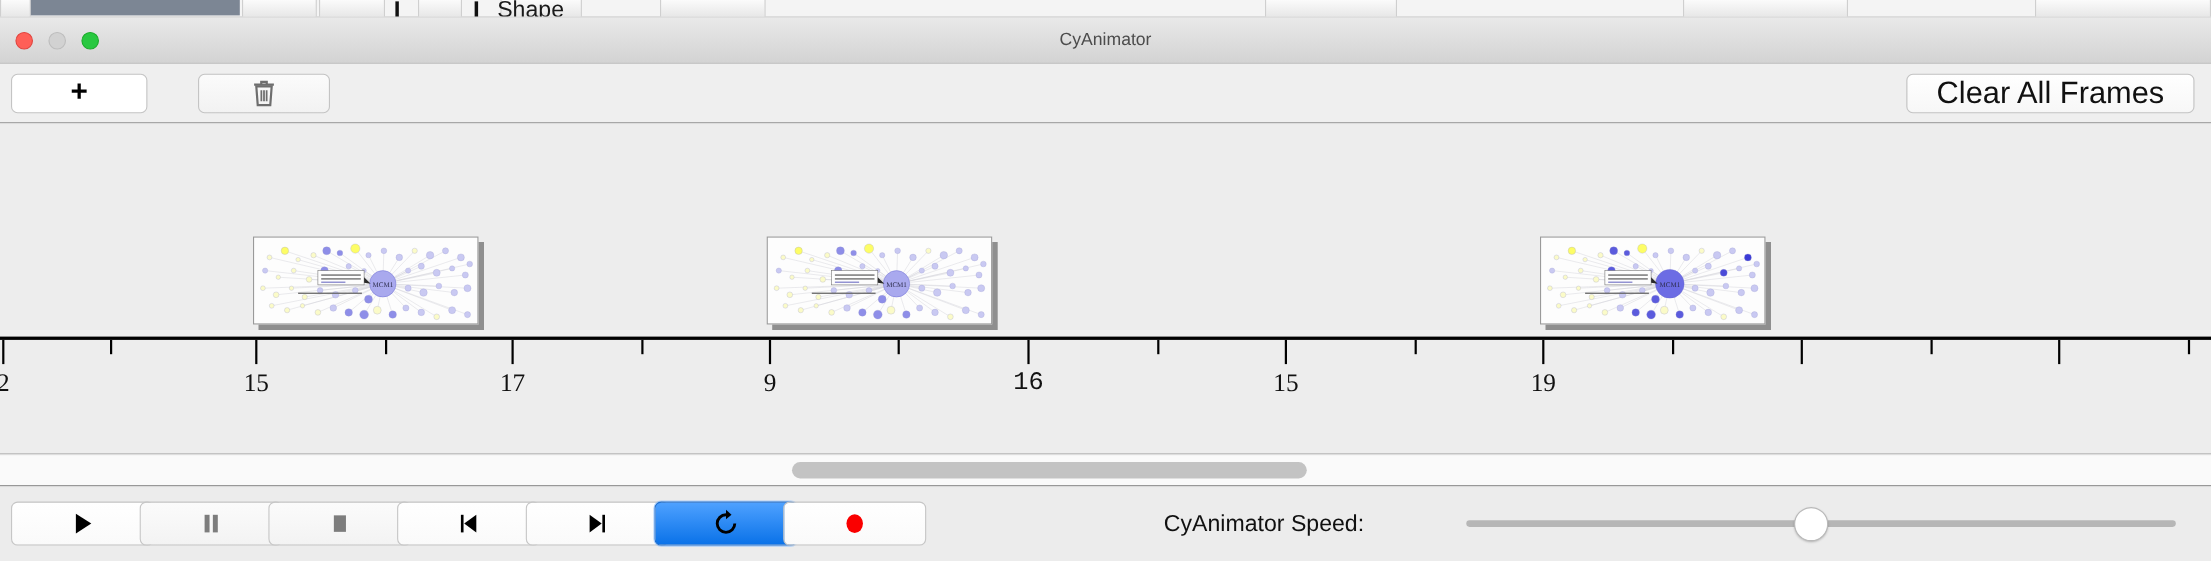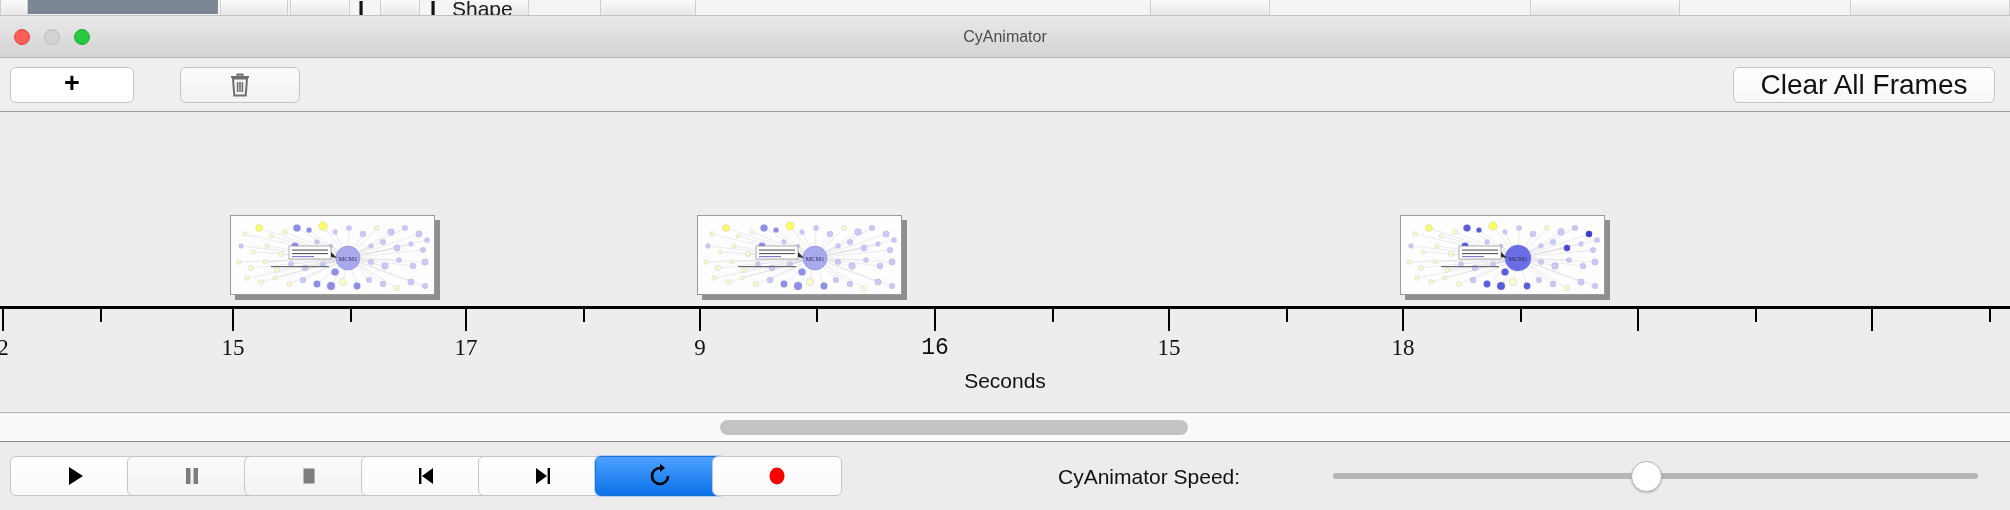--- a/index.html
+++ b/index.html
@@ -321,21 +321,21 @@
         <div class="tick major" style="left: 699px;"></div>
         <div class="tick-label" style="left: 700px;">9</div>
         <div class="tick minor" style="left: 816px;"></div>
         <div class="tick major" style="left: 934px;"></div>
         <div class="tick-label" style="left: 935px; font-family: Liberation Mono, monospace;">16</div>
         <div class="tick minor" style="left: 1052px;"></div>
         <div class="tick major" style="left: 1168px;"></div>
         <div class="tick-label" style="left: 1169px;">15</div>
         <div class="tick minor" style="left: 1286px;"></div>
         <div class="tick major" style="left: 1402px;"></div>
-        <div class="tick-label" style="left: 1403px;">18</div>
+        <div class="tick-label" style="left: 1403px;">19</div>
         <div class="tick minor" style="left: 1520px;"></div>
         <div class="tick major" style="left: 1637px;"></div>
         <div class="tick minor" style="left: 1755px;"></div>
         <div class="tick major" style="left: 1871px;"></div>
         <div class="tick minor" style="left: 1989px;"></div>
       </div>
     <div id="frames">
         <div class="frame" style="left: 230px;">
           <div class="frame-shadow"></div>
           <div class="frame-inner">
@@ -699,21 +699,20 @@
               <rect x="58" y="30" width="42" height="13" fill="#fdfdfd" stroke="#6a6a6a" stroke-width="0.5"></rect>
               <rect x="61" y="33.5" width="36" height="1.1" fill="#5a5a5a"></rect>
               <rect x="61" y="37" width="36" height="1.1" fill="#5a5a5a"></rect>
               <rect x="61" y="40" width="22" height="1.1" fill="#7a7ac8"></rect>
               <path d="M100 36 L106 42 L100 41 Z" fill="#2a2a2a"></path>
               <rect x="40" y="50" width="58" height="1.2" fill="#6a6a6a"></rect>
             </svg>
           </div>
         </div>
       </div>
-    <div class="axis-title">Seconds</div>
   </div>
 
   <div class="scroll-track">
     <div class="scroll-thumb" id="scroll-thumb" style="left: 720px; width: 468px;"></div>
   </div>
 
   <div class="transport">
     <div id="tp-buttons">
         <div class="tp-btn" style="left: 10px;">
           <svg width="30" height="30" viewBox="0 0 30 30">

